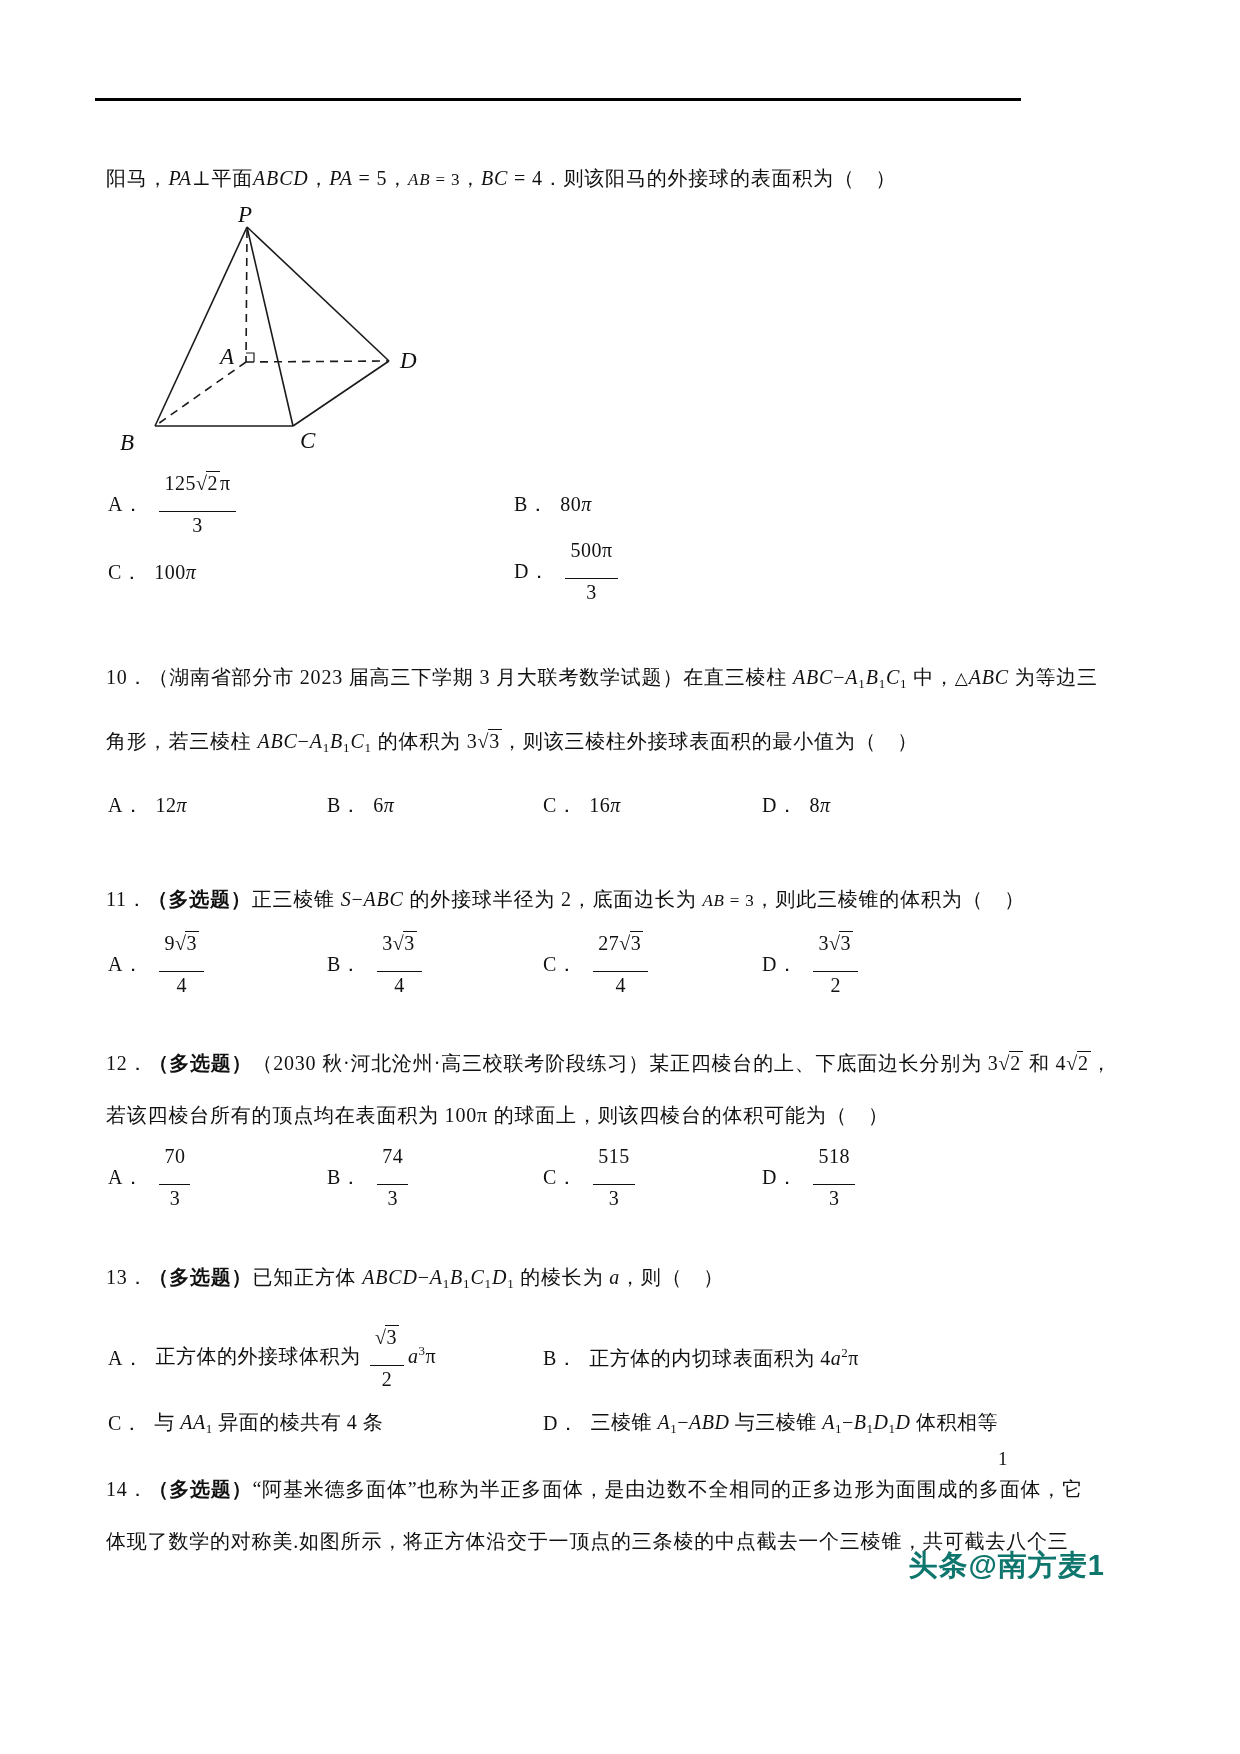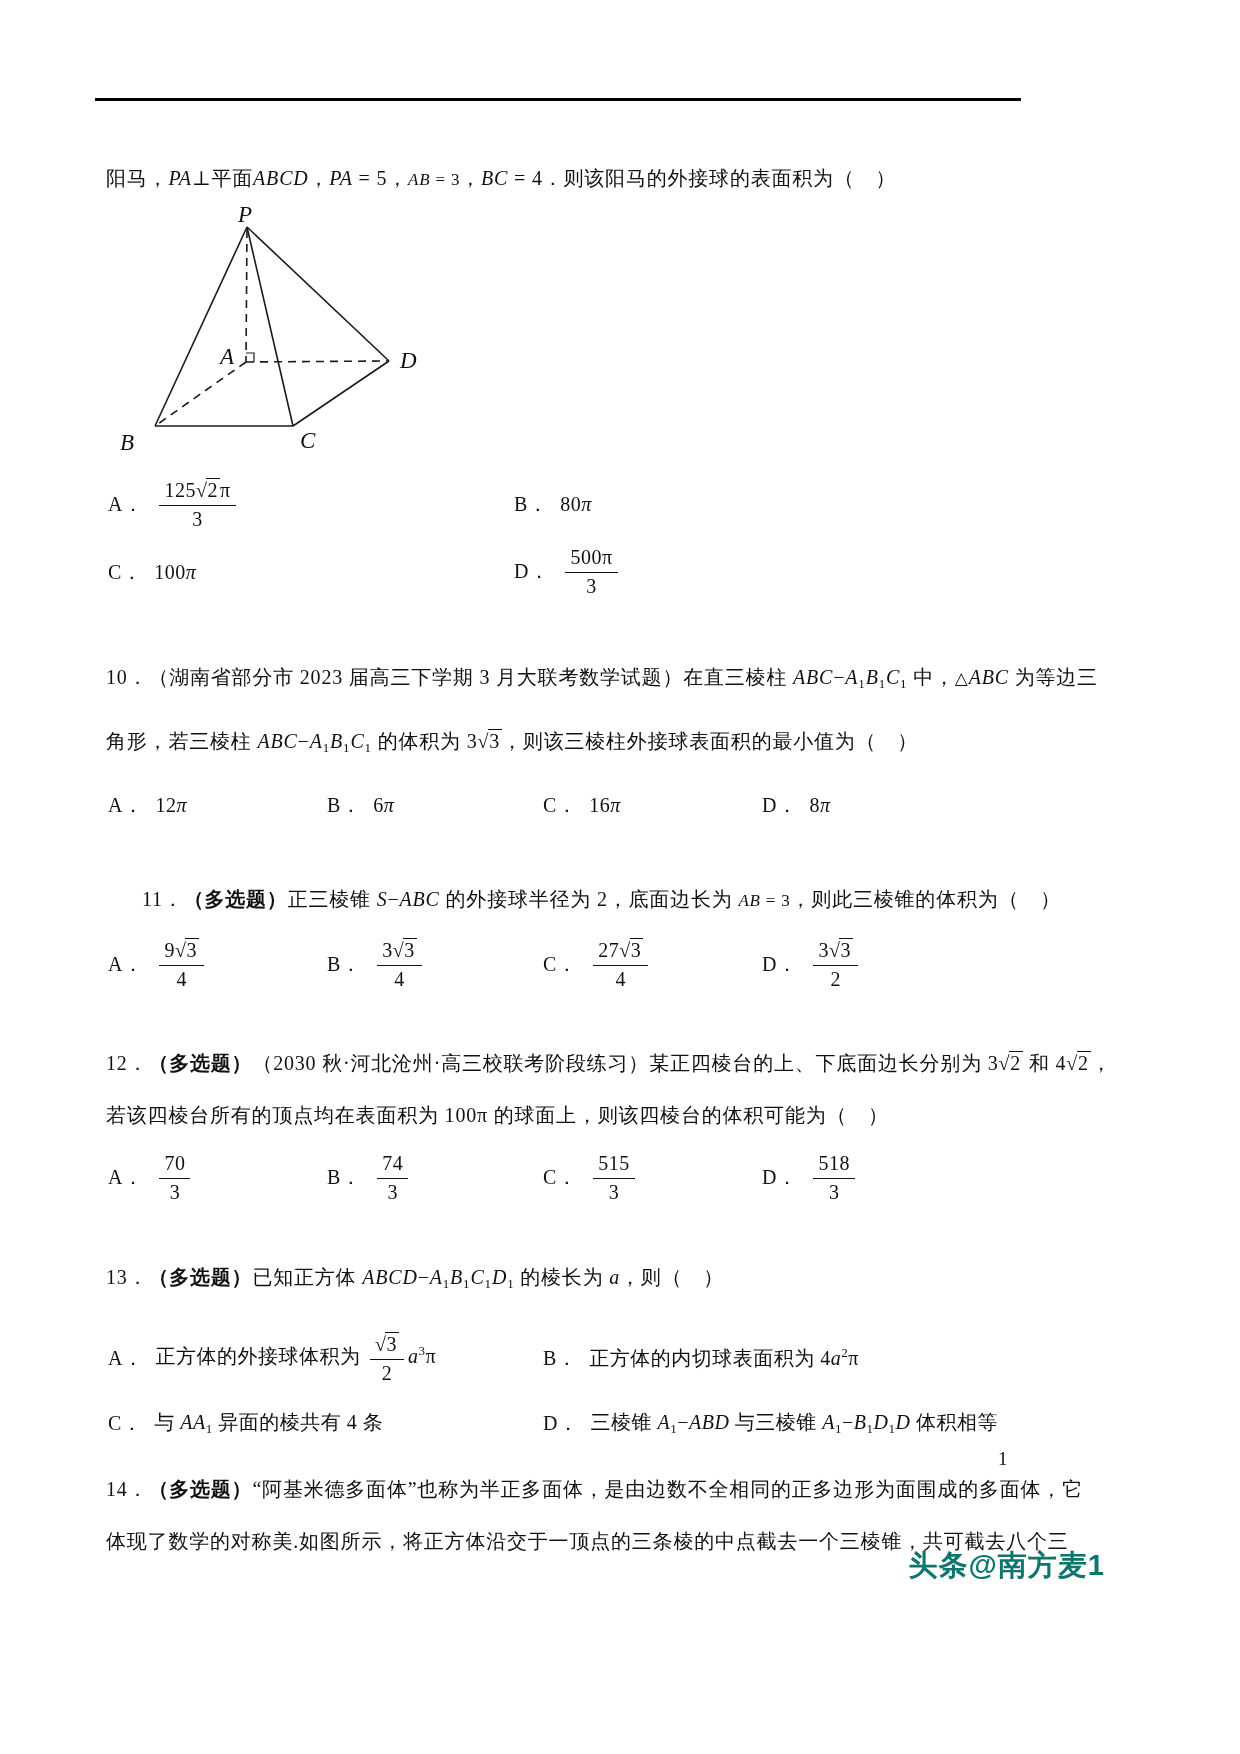--- a/index.html
+++ b/index.html
@@ -15,21 +15,21 @@
   .ms{}
   .mi{font-style:italic;}
   .mb{font-weight:700;}
   .si{font-style:italic;font-size:17px;}
   .ss{font-size:17px;}
   .msub{font-size:13px;vertical-align:-4px;}
   .msup{font-size:13px;vertical-align:8px;}
   .sq{white-space:nowrap;}
   .rad{border-top:1.6px solid #111;padding:0 2px 0 1px;margin-left:-1px;}
   .frac{display:inline-block;vertical-align:middle;text-align:center;margin:0 4px;line-height:1.15;}
-  .frac .num{display:block;border-bottom:1.6px solid #111;padding:1px 5px 3px;}
+  .frac .num{display:block;border-bottom:1.6px solid #111;padding:1px 5px 16px;}
   .frac .den{display:block;padding-top:2px;}
   .fig-label{font-style:italic;font-size:23px;font-family:"Liberation Serif","DejaVu Serif",serif;fill:#111;}
   .pagenum{font-size:19px;}
   .wm{font-family:"Liberation Sans","DejaVu Sans",sans-serif;font-weight:700;font-size:29px;color:#0f766e;letter-spacing:1px;}
 </style>
 </head>
 <body>
 
 <div class="page">
 
@@ -88,21 +88,21 @@
     </div>
   <div class="abs opt" style="left:543px;top:788px;height:34px;">
       <span class="opt-label">C．</span>
       <span class="opt-body"><span class="ms">16</span><span class="mi">π</span></span>
     </div>
   <div class="abs opt" style="left:762px;top:788px;height:34px;">
       <span class="opt-label">D．</span>
       <span class="opt-body"><span class="ms">8</span><span class="mi">π</span></span>
     </div>
 
-  <div class="abs line" style="left:106px;top:884px;margin-left:36px;"><span class="ms">11．</span><span class="mb">（多选题）</span><span class="ms">正三棱锥 </span><span class="mi">S</span><span class="ms">−</span><span class="mi">ABC</span><span class="ms"> 的外接球半径为 2，底面边长为 </span><span class="si">AB</span><span class="ss"> = 3</span><span class="ms">，则此三棱锥的体积为（　）</span></div>
+  <div class="abs line" style="left:106px;top:884px;"><span class="ms">11．</span><span class="mb">（多选题）</span><span class="ms">正三棱锥 </span><span class="mi">S</span><span class="ms">−</span><span class="mi">ABC</span><span class="ms"> 的外接球半径为 2，底面边长为 </span><span class="si">AB</span><span class="ss"> = 3</span><span class="ms">，则此三棱锥的体积为（　）</span></div>
   <div class="abs opt" style="left:108px;top:930px;height:68px;">
       <span class="opt-label">A．</span>
       <span class="opt-body"><span class="frac"><span class="num"><span class="ms">9</span><span class="sq"><span class="sqs">√</span><span class="rad">3</span></span></span><span class="den"><span class="ms">4</span></span></span></span>
     </div>
   <div class="abs opt" style="left:327px;top:930px;height:68px;">
       <span class="opt-label">B．</span>
       <span class="opt-body"><span class="frac"><span class="num"><span class="ms">3</span><span class="sq"><span class="sqs">√</span><span class="rad">3</span></span></span><span class="den"><span class="ms">4</span></span></span></span>
     </div>
   <div class="abs opt" style="left:543px;top:930px;height:68px;">
       <span class="opt-label">C．</span>

